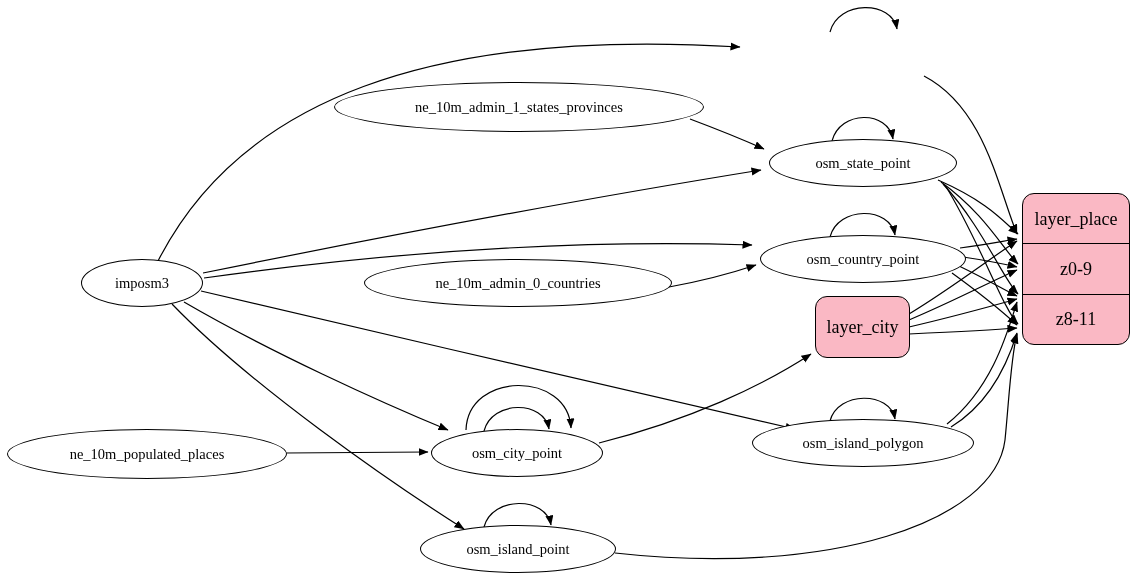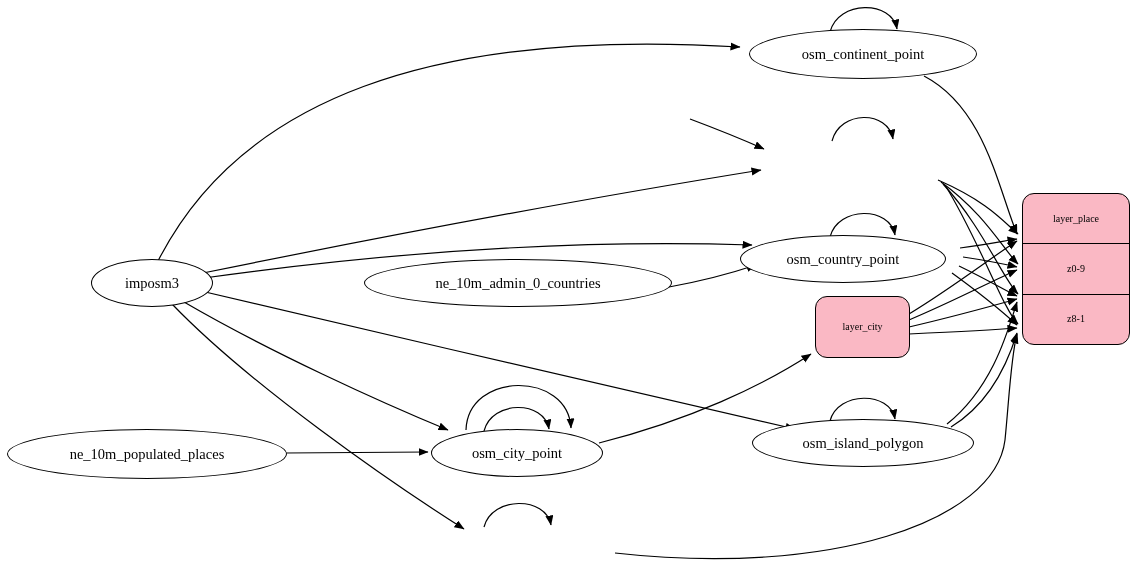--- a/index.html
+++ b/index.html
@@ -5,21 +5,21 @@
   html,body{margin:0;padding:0;background:#fff;}
   #canvas{position:relative;width:1134px;height:577px;background:#fff;overflow:hidden;
           font-family:"Liberation Serif","DejaVu Serif",serif;color:#000;}
   #edges{position:absolute;left:0;top:0;z-index:1;}
   .ellipse{position:absolute;z-index:2;display:flex;align-items:center;justify-content:center;
            border:1px solid #000;border-radius:50%;background:#fff;font-size:14.5px;
            text-align:center;white-space:nowrap;line-height:1;}
   .record{position:absolute;z-index:2;border:1.5px solid #000;border-radius:12px;
           background:var(--record-fill,#fab8c4);overflow:hidden;display:flex;flex-direction:column;}
   .rec-row{flex:1 1 0;display:flex;align-items:center;justify-content:center;
-           font-size:10px;line-height:1;border-top:1px solid #000;}
+           font-size:18px;line-height:1;border-top:1px solid #000;}
   .rec-row:first-child{border-top:none;}
   path.edge{fill:none;stroke:#000;stroke-width:1.2px;}
 </style>
 </head>
 <body>
 
 <div id="canvas">
 
   <svg id="edges" width="1134" height="577" viewBox="0 0 1134 577">
     <defs>
@@ -61,31 +61,33 @@
     <path class="edge" marker-end="url(#arrow)" d="M 909,314 C 952,288 992,257 1017,241"></path>
     <path class="edge" marker-end="url(#arrow)" d="M 909,320 C 952,302 992,281 1017,270"></path>
     <path class="edge" marker-end="url(#arrow)" d="M 909,327 C 952,317 992,306 1017,299"></path>
     <path class="edge" marker-end="url(#arrow)" d="M 909,334 C 952,332 992,330 1017,328"></path>
 
     <path class="edge" marker-end="url(#arrow)" d="M 947,424 C 992,388 1007,334 1017,302"></path>
     <path class="edge" marker-end="url(#arrow)" d="M 951,427 C 992,402 1009,359 1017,333"></path>
     <path class="edge" marker-end="url(#arrow)" d="M 615,553 C 830,577 995,522 1005,440 C 1009,400 1011,356 1017,334"></path>
   </svg>
 
-  <div class="ellipse" style="left:91px;top:259px;width:120px;height:46px">imposm3</div>
+  <div class="ellipse" style="left:81px;top:259px;width:120px;height:46px">imposm3</div>
+  <div class="ellipse" style="left:334px;top:82px;width:368px;height:48px">ne_10m_admin_1_states_provinces</div>
   <div class="ellipse" style="left:364px;top:259px;width:306px;height:46px">ne_10m_admin_0_countries</div>
   <div class="ellipse" style="left:7px;top:429px;width:278px;height:48px">ne_10m_populated_places</div>
-  <div class="ellipse" style="left:749px;top:29px;width:226px;height:48px">osm_continent_point</div>
-  <div class="ellipse" style="left:740px;top:235px;width:204px;height:46px">osm_country_point</div>
+  <div class="ellipse" style="left:769px;top:139px;width:186px;height:46px">osm_state_point</div>
+  <div class="ellipse" style="left:760px;top:235px;width:204px;height:46px">osm_country_point</div>
   <div class="ellipse" style="left:431px;top:429px;width:170px;height:46px">osm_city_point</div>
   <div class="ellipse" style="left:752px;top:419px;width:220px;height:46px">osm_island_polygon</div>
+  <div class="ellipse" style="left:420px;top:525px;width:194px;height:46px">osm_island_point</div>
 
   <div class="record" style="left:815px;top:296px;width:93px;height:60px">
     <div class="rec-row">layer_city</div>
   </div>
 
   <div class="record" style="left:1022px;top:193px;width:106px;height:150px">
     <div class="rec-row">layer_place</div>
     <div class="rec-row">z0-9</div>
-    <div class="rec-row">z8-1</div>
+    <div class="rec-row">z8-11</div>
   </div>
 
 </div>
 
 </body></html>

